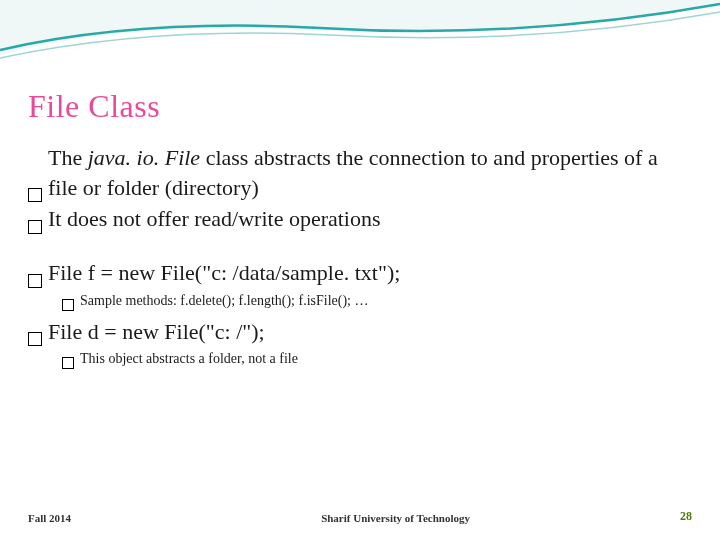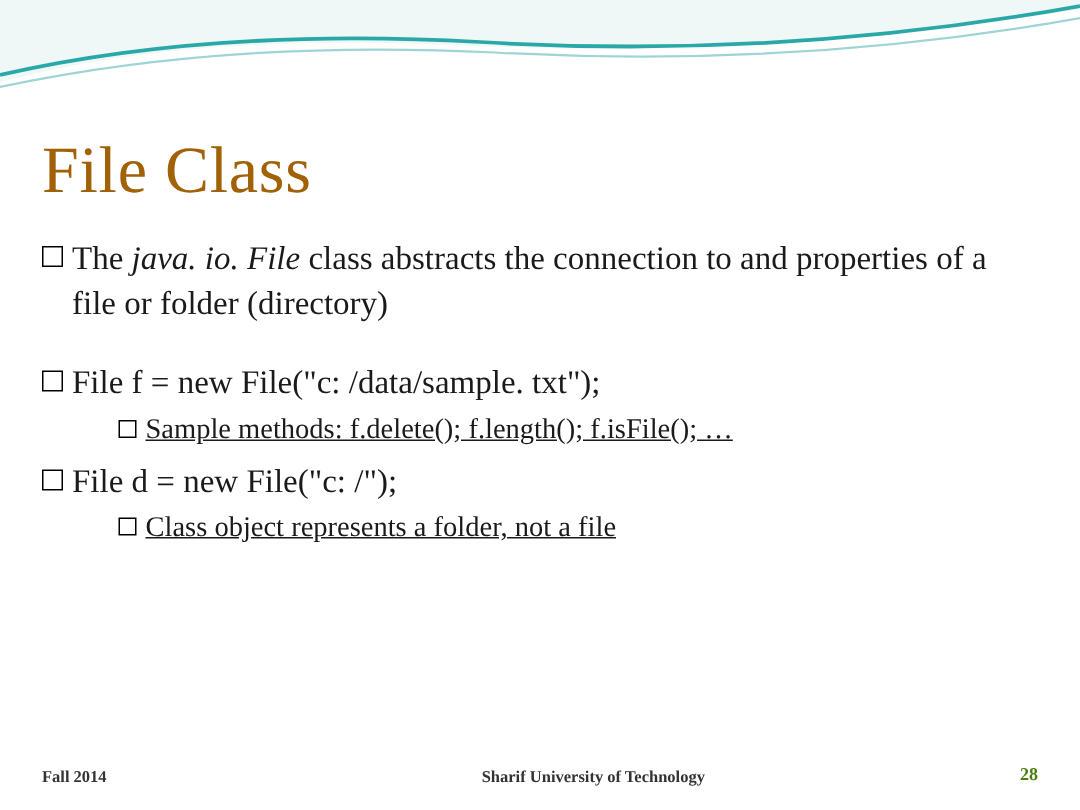--- a/index.html
+++ b/index.html
@@ -15,38 +15,38 @@
     top: 0; left: 0; width: 720px; height: 80px;
     pointer-events: none;
   }
   .content {
     position: absolute;
     top: 88px;
     left: 28px;
     right: 28px;
   }
   .title {
-    font-size: 44px;
+    font-size: 32px;
     font-weight: 400;
-    color: #a16207;
+    color: #ec4899;
     margin-bottom: 18px;
     letter-spacing: 0.5px;
   }
   .bullets {
     font-size: 22px;
     line-height: 1.35;
     color: #1a1a1a;
   }
   .row {
     display: flex;
-    align-items: flex-start;
+    align-items: flex-end;
     margin-bottom: 2px;
   }
   .row.lvl1 { margin-left: 0; }
-  .row.lvl2 { margin-left: 51px; font-size: 19px; margin-top: 4px; margin-bottom: 6px; text-decoration: underline; }
+  .row.lvl2 { margin-left: 34px; font-size: 14px; margin-top: 4px; margin-bottom: 6px; }
   .box {
     display: inline-block;
     width: 14px; height: 14px;
     border: 1.5px solid #000;
     margin-right: 6px;
     margin-top: 7px;
     flex-shrink: 0;
     position: relative;
   }
   .row.lvl2 .box { width: 12px; height: 12px; margin-top: 6px; }
@@ -82,41 +82,45 @@
 
   <div class="bullets">
 
     <div class="row lvl1">
       <span class="box"></span>
       <span class="txt">
         <span>The </span><span class="italic">java. io. File</span><span> class abstracts the connection to and properties of a file or folder (directory)</span>
       </span>
     </div>
 
+    <div class="row lvl1">
+      <span class="box"></span>
+      <span class="txt">It does not offer read/write operations</span>
+    </div>
 
     <div class="gap"></div>
 
     <div class="row lvl1">
       <span class="box"></span>
       <span class="txt">File f = new File("c: /data/sample. txt");</span>
     </div>
 
     <div class="row lvl2">
       <span class="box"></span>
       <span class="txt">Sample methods: f.delete(); f.length(); f.isFile(); …</span>
     </div>
 
     <div class="row lvl1">
       <span class="box"></span>
       <span class="txt">File d = new File("c: /");</span>
     </div>
 
     <div class="row lvl2">
       <span class="box"></span>
-      <span class="txt">Class object represents a folder, not a file</span>
+      <span class="txt">This object abstracts a folder, not a file</span>
     </div>
 
   </div>
 </div>
 
 <div class="footer">
   <span class="footer-left">Fall 2014</span>
   <span class="footer-center">Sharif University of Technology</span>
   <span class="footer-right">28</span>
 </div>

